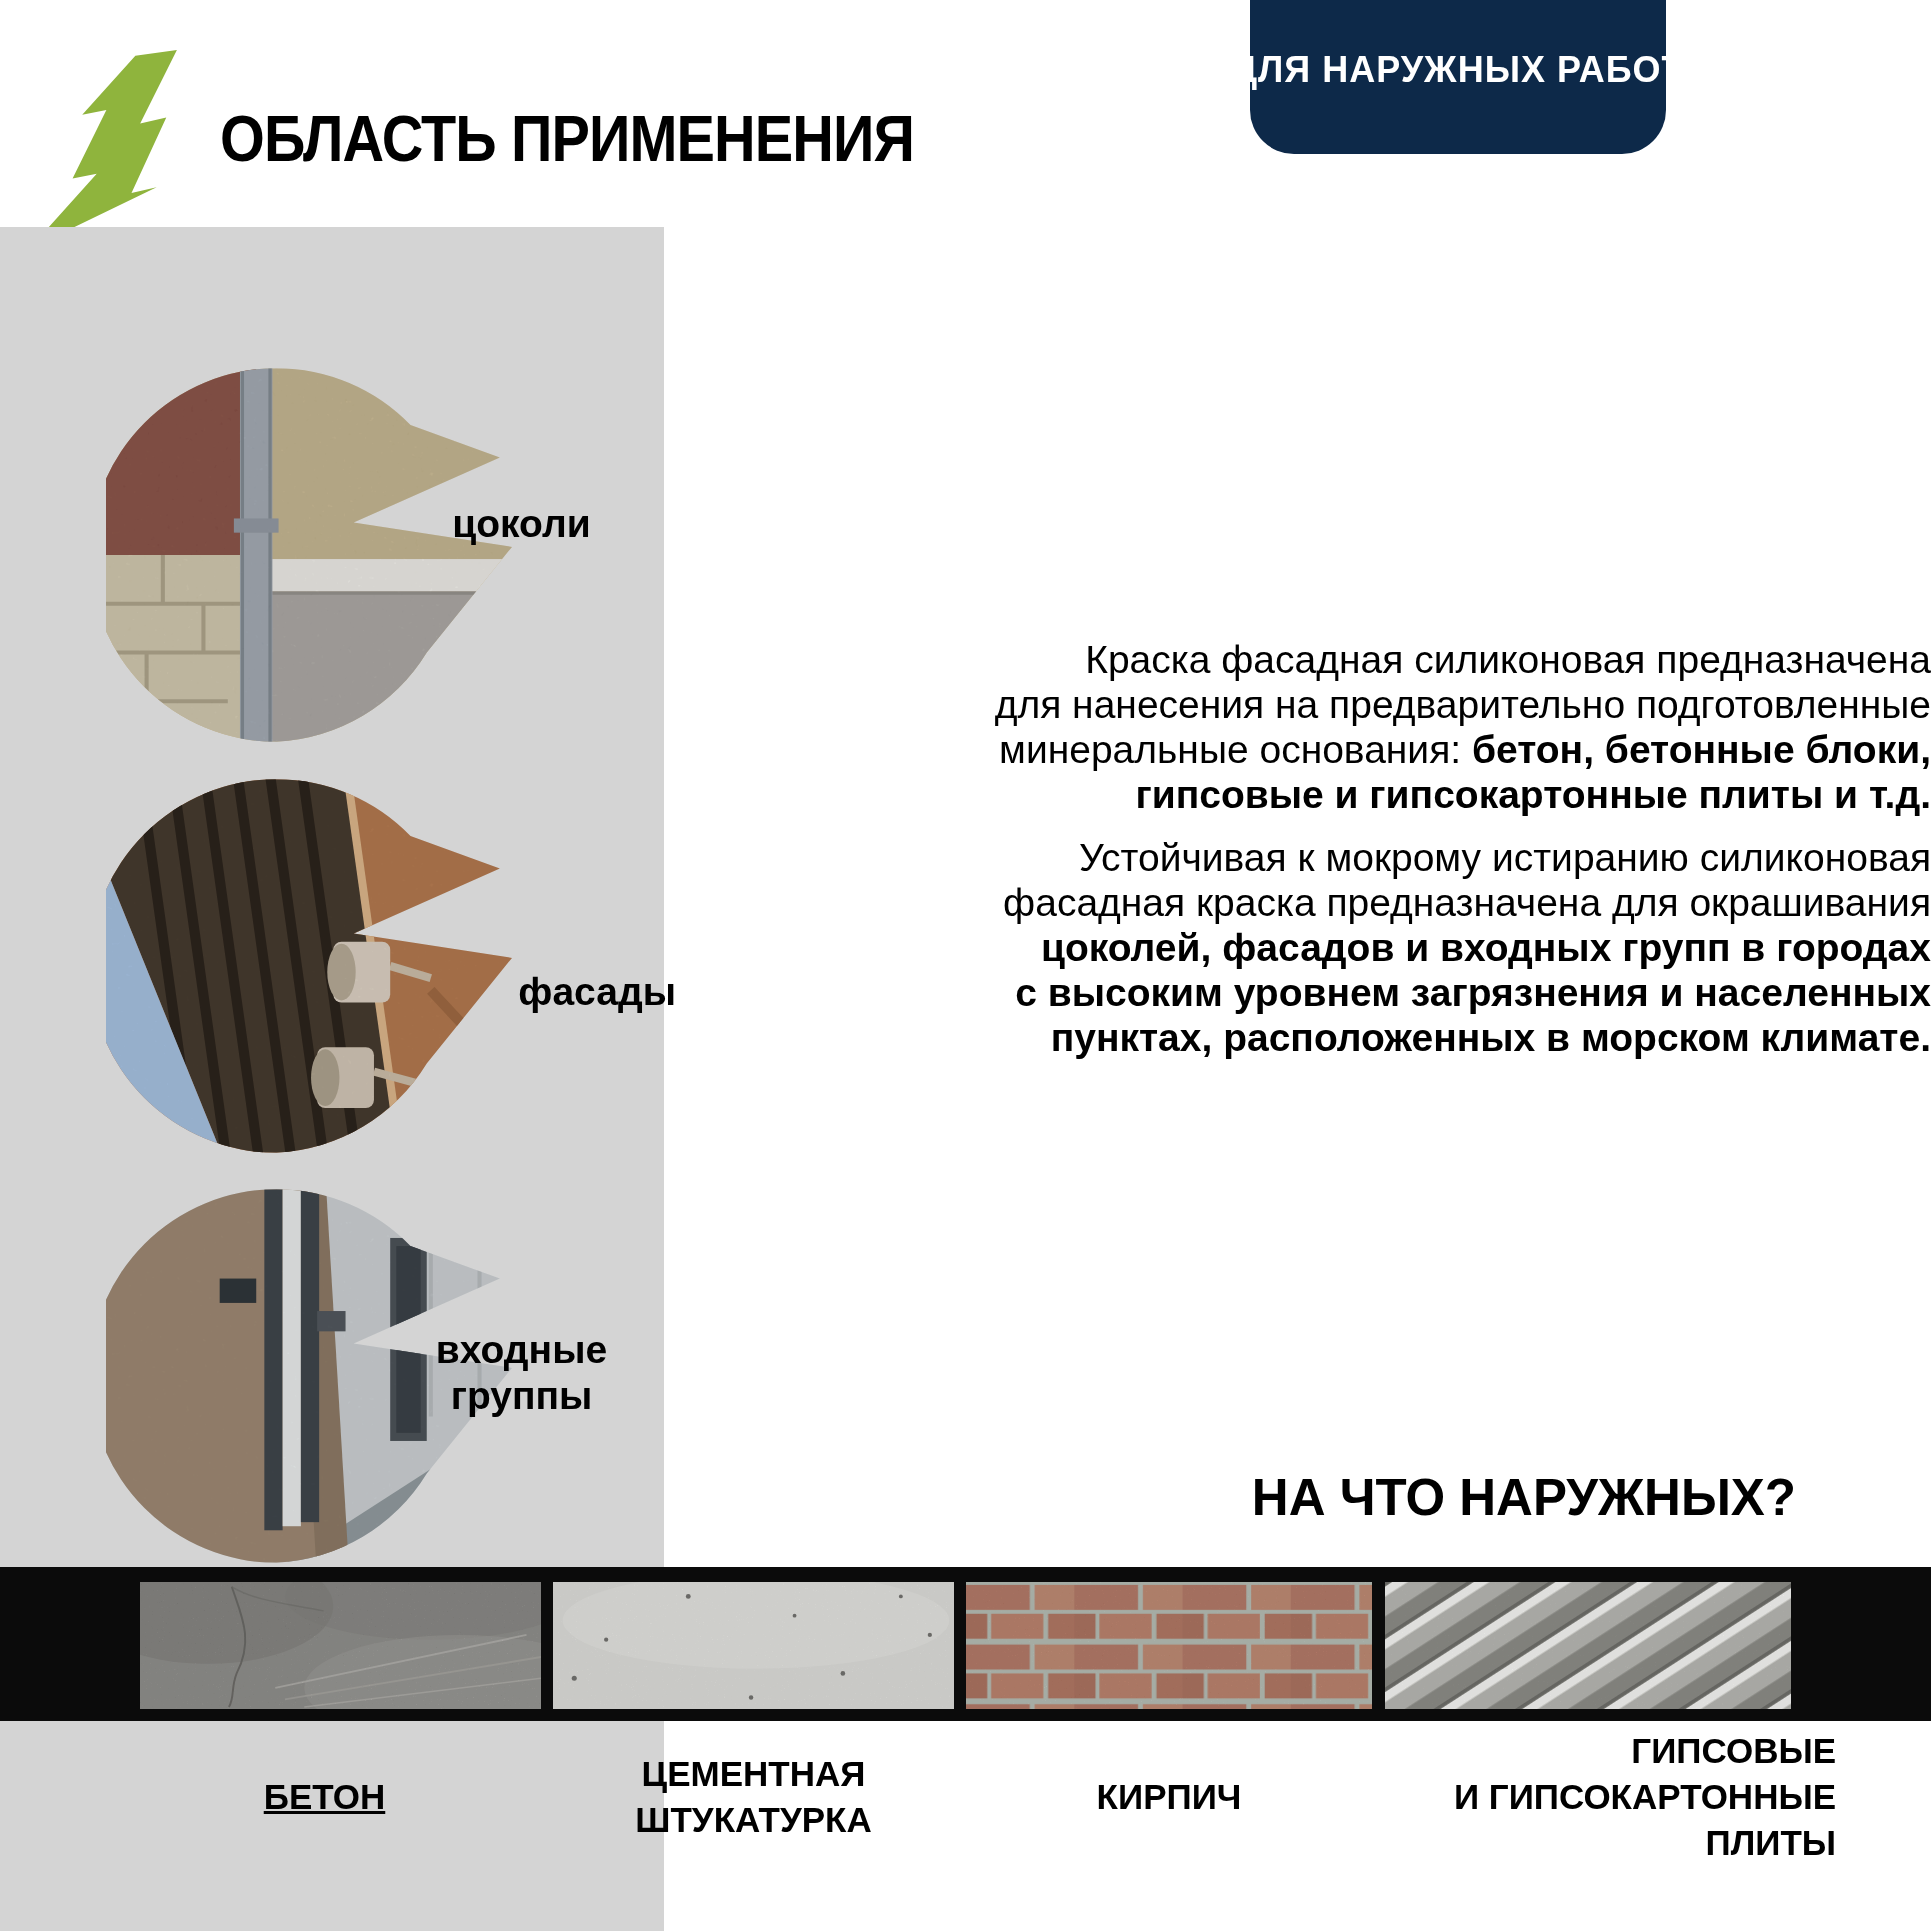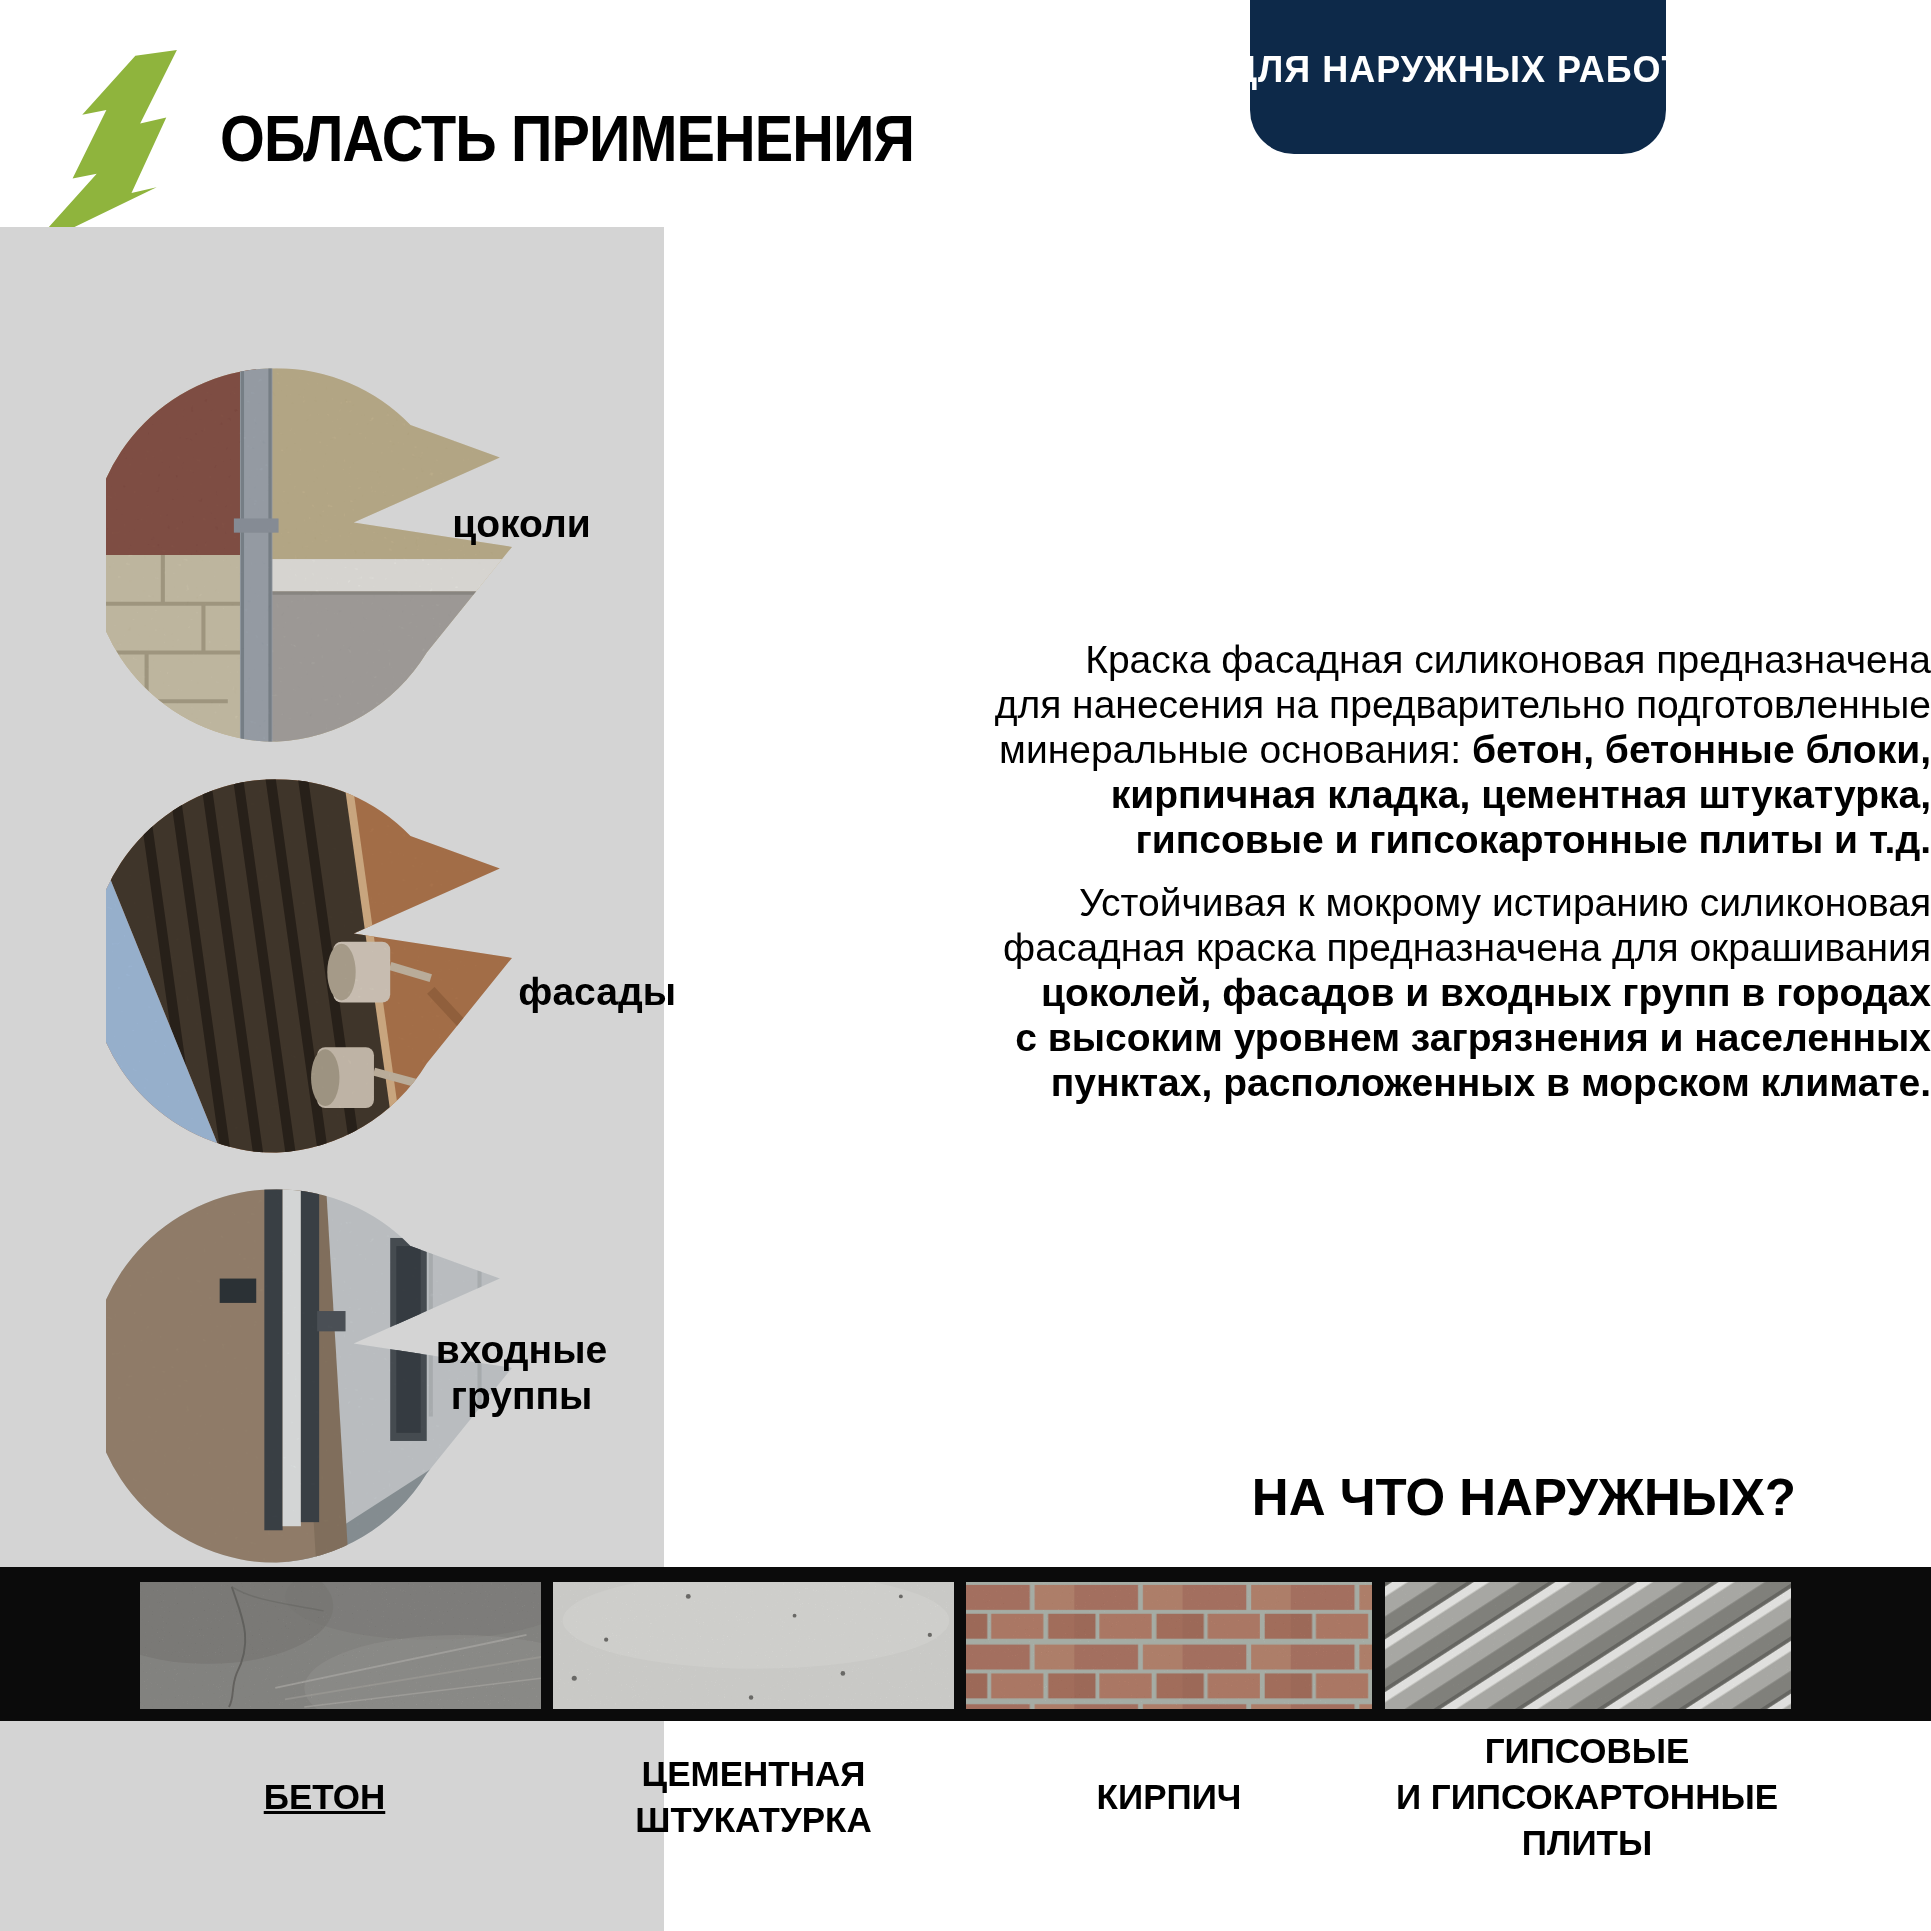--- a/index.html
+++ b/index.html
@@ -38,21 +38,21 @@
   
   .strip{position:absolute;left:0;top:1567px;width:1931px;height:154px;background:#0b0b0b;}
   .tile{position:absolute;top:15.4px;height:127px;display:block;}
   .t1{left:140px;width:401px;} .t2{left:553px;width:401px;}
   .t3{left:966px;width:406px;} .t4{left:1385px;width:406px;}
 
   .surf-label{position:absolute;top:1721px;height:151px;display:flex;align-items:center;
               justify-content:center;text-align:center;font-weight:bold;font-size:35px;
               line-height:46px;white-space:pre-line;}
   .s1{left:124px;width:401px;text-decoration:underline;} .s2{left:553px;width:401px;}
-  .s3{left:966px;width:406px;} .s4{left:1365px;width:444px;}
+  .s3{left:966px;width:406px;} .s4{left:1423px;width:444px;text-align:right;}
 
   .defs{position:absolute;width:0;height:0;}
 </style>
 </head>
 <body>
 
 <svg class="defs" aria-hidden="true">
   <defs>
     <clipPath id="notch" clipPathUnits="userSpaceOnUse">
       <path d="M42,4 A46,46 0 1 0 42,96 A46,46 0 0 0 79,74 L100,48 L61,42 L97,26 L75,18 A46,46 0 0 0 42,4 Z"></path>
@@ -157,21 +157,20 @@
     </g>
   </svg>
   <div class="app-label l3">входные
 группы</div>
 
   <div class="desc">
     <p class="para">
       <span class="ln">Краска фасадная силиконовая предназначена</span>
       <span class="ln"><span>для нанесения на предварительно подготовленные</span></span>
       <span class="ln"><span>минеральные основания: </span><span class="b">бетон, бетонные блоки,</span></span>
-      <span class="ln b">кирпичная кладка, цементная штукатурка,</span>
       <span class="ln b">гипсовые и гипсокартонные плиты и т.д.</span>
     </p>
     <p class="para">
       <span class="ln">Устойчивая к мокрому истиранию силиконовая</span>
       <span class="ln">фасадная краска предназначена для окрашивания</span>
       <span class="ln b">цоколей, фасадов и входных групп в городах</span>
       <span class="ln b">с высоким уровнем загрязнения и населенных</span>
       <span class="ln b">пунктах, расположенных в морском климате.</span>
     </p>
   </div>

